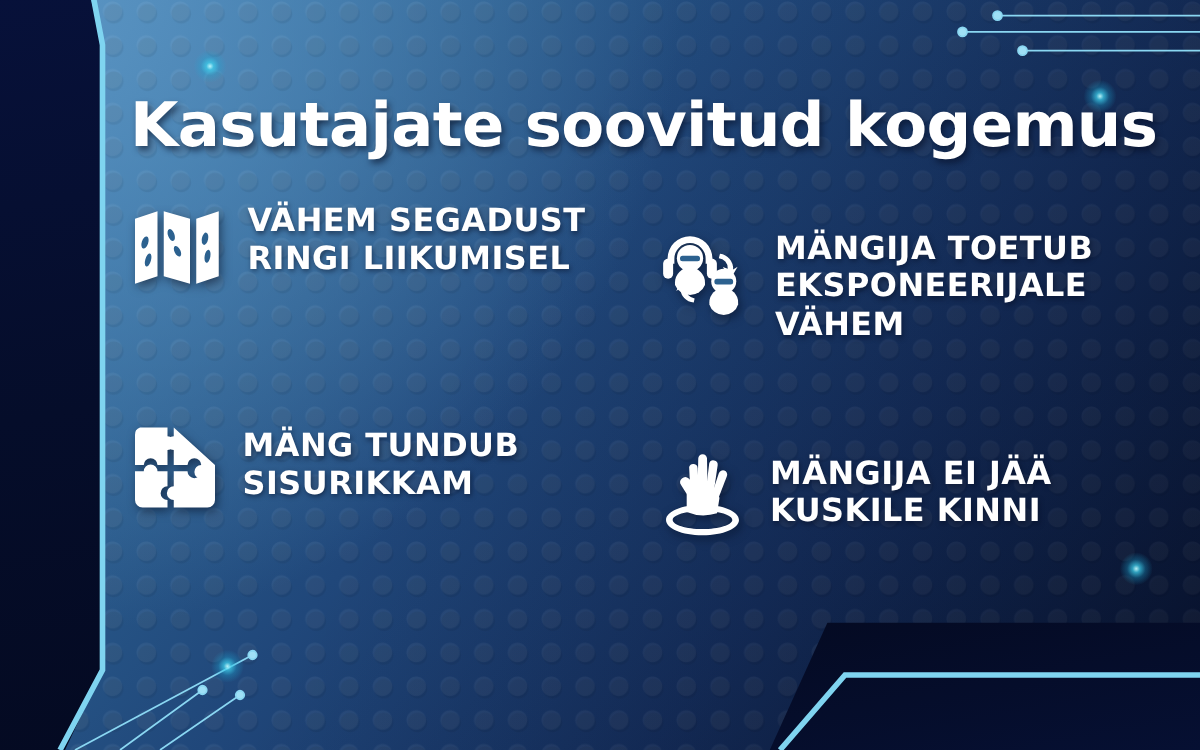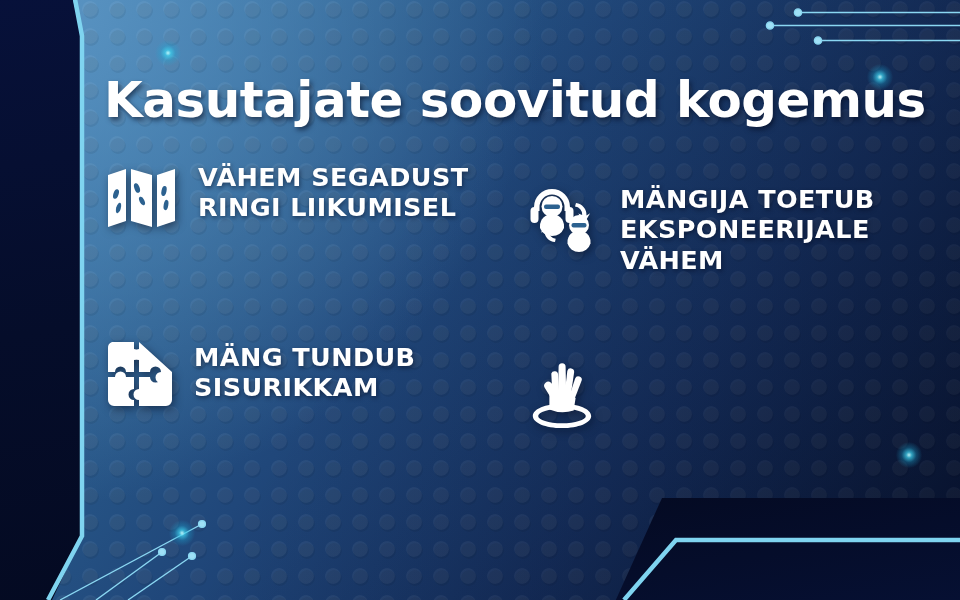--- a/index.html
+++ b/index.html
@@ -274,17 +274,18 @@
               <path d="M26 14 a3.6 3.6 0 0 1 7 1 l1.2 22 l-7 0.6 Z"></path>
 
               <path d="M19.5 29 a4.2 4.2 0 0 1 6.2 -5.6 l8 8.5 l3 9 l-6 6 Z"></path>
               <path d="M24 36 q10 -4 20 -1 l7 4 l-2 13 q-13 4 -25 -1 Z"></path>
 
               <path d="M37 45 c-17 0 -30 5.5 -30 12.5 S20 70 37 70 s30 -5.5 30 -12.5 S54 45 37 45 Z
                        M37 50 c13.6 0 24.5 3.6 24.5 7.5 S50.6 65 37 65 s-24.5 -3.6 -24.5 -7.5 S23.4 50 37 50 Z"></path>
             </g>
           </svg>
         </span>
+        <div class="f-label">MÄNGIJA EI JÄÄ KUSKILE KINNI</div>
       </div>
 
     </div>
   </div>
 </div>
 
 </body></html>

